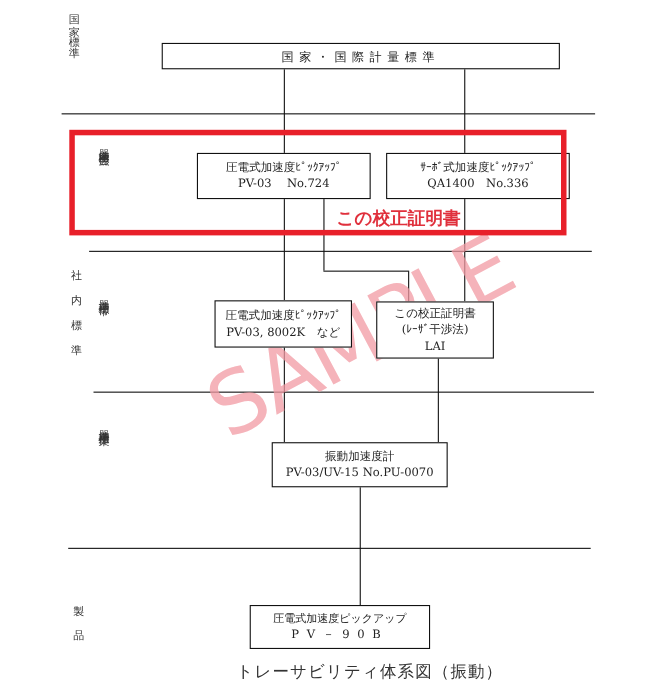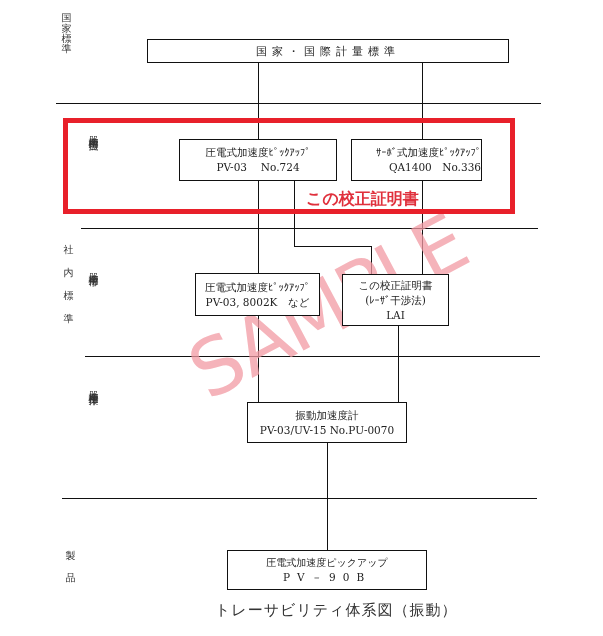--- a/index.html
+++ b/index.html
@@ -56,42 +56,42 @@
 
 <div class="box top-box" style="left:147px; top:39px; width:362px; height:24px;">
   <span>国家・国際計量標準</span>
 </div>
 
 <div class="box" style="left:179px; top:139px; width:158px; height:42px;">
   <span>圧電式加速度ﾋﾟｯｸｱｯﾌﾟ</span>
   <span>PV-03　 No.724</span>
 </div>
 
-<div class="box" style="left:351px; top:139px; width:131px; height:42px;align-items:flex-end;">
+<div class="box" style="left:351px; top:139px; width:167px; height:42px;">
   <span>ｻｰﾎﾞ式加速度ﾋﾟｯｸｱｯﾌﾟ</span>
   <span>QA1400　No.336</span>
 </div>
 
 <div class="box" style="left:195px; top:273px; width:125px; height:43px;">
   <span>圧電式加速度ﾋﾟｯｸｱｯﾌﾟ</span>
   <span>PV-03, 8002K　など</span>
 </div>
 
 <div class="box" style="left:342px; top:274px; width:107px; height:52px;">
   <span>この校正証明書</span>
   <span>(ﾚｰｻﾞ干渉法)</span>
   <span>LAI</span>
 </div>
 
 <div class="box" style="left:247px; top:402px; width:160px; height:41px;">
   <span>振動加速度計</span>
   <span>PV-03/UV-15 No.PU-0070</span>
 </div>
 
-<div class="box" style="left:227px; top:550px; width:200px; height:40px; line-height:14px;">
+<div class="box" style="left:227px; top:550px; width:164px; height:40px; line-height:14px;">
   <span style="font-family:'DejaVu Sans','Liberation Sans',sans-serif; font-size:10px;">圧電式加速度ピックアップ</span>
   <span class="product-model">PV－90B</span>
 </div>
 
 <div class="redframe" style="left:63px; top:118px; width:452px; height:96px;"></div>
 <div class="redtext" style="left:306px; top:189px;">この校正証明書</div>
 
 <div class="caption" style="left:215px; top:601px;">トレーサビリティ体系図（振動）</div>
 
 </body></html>

